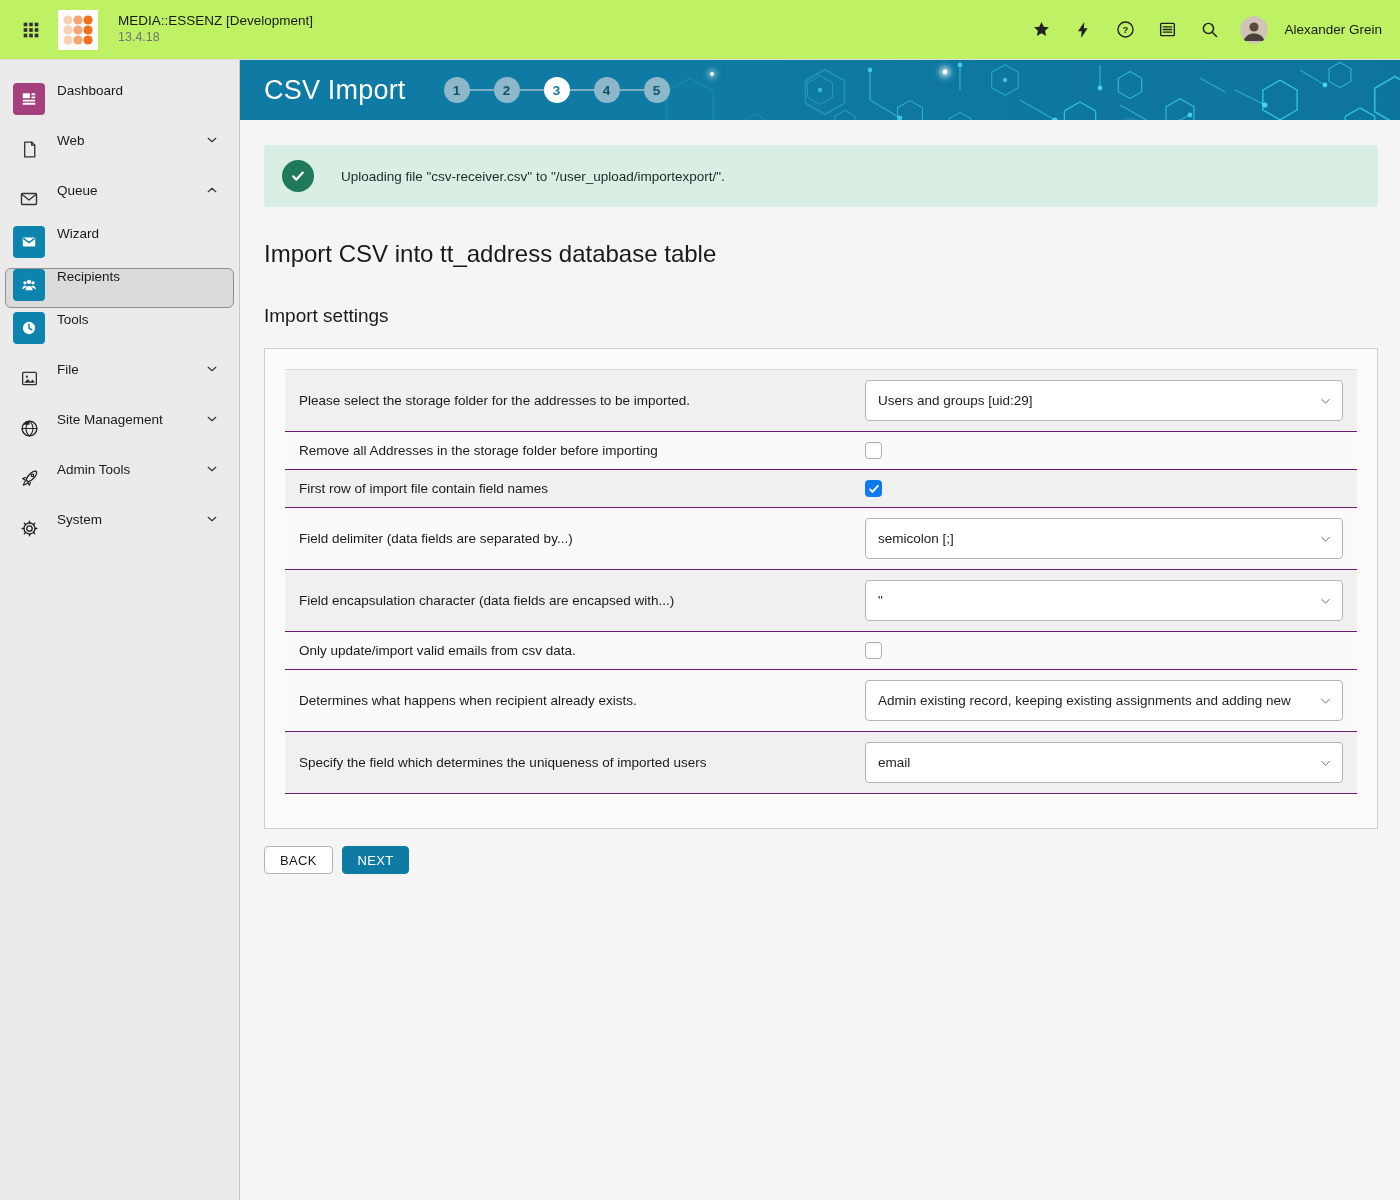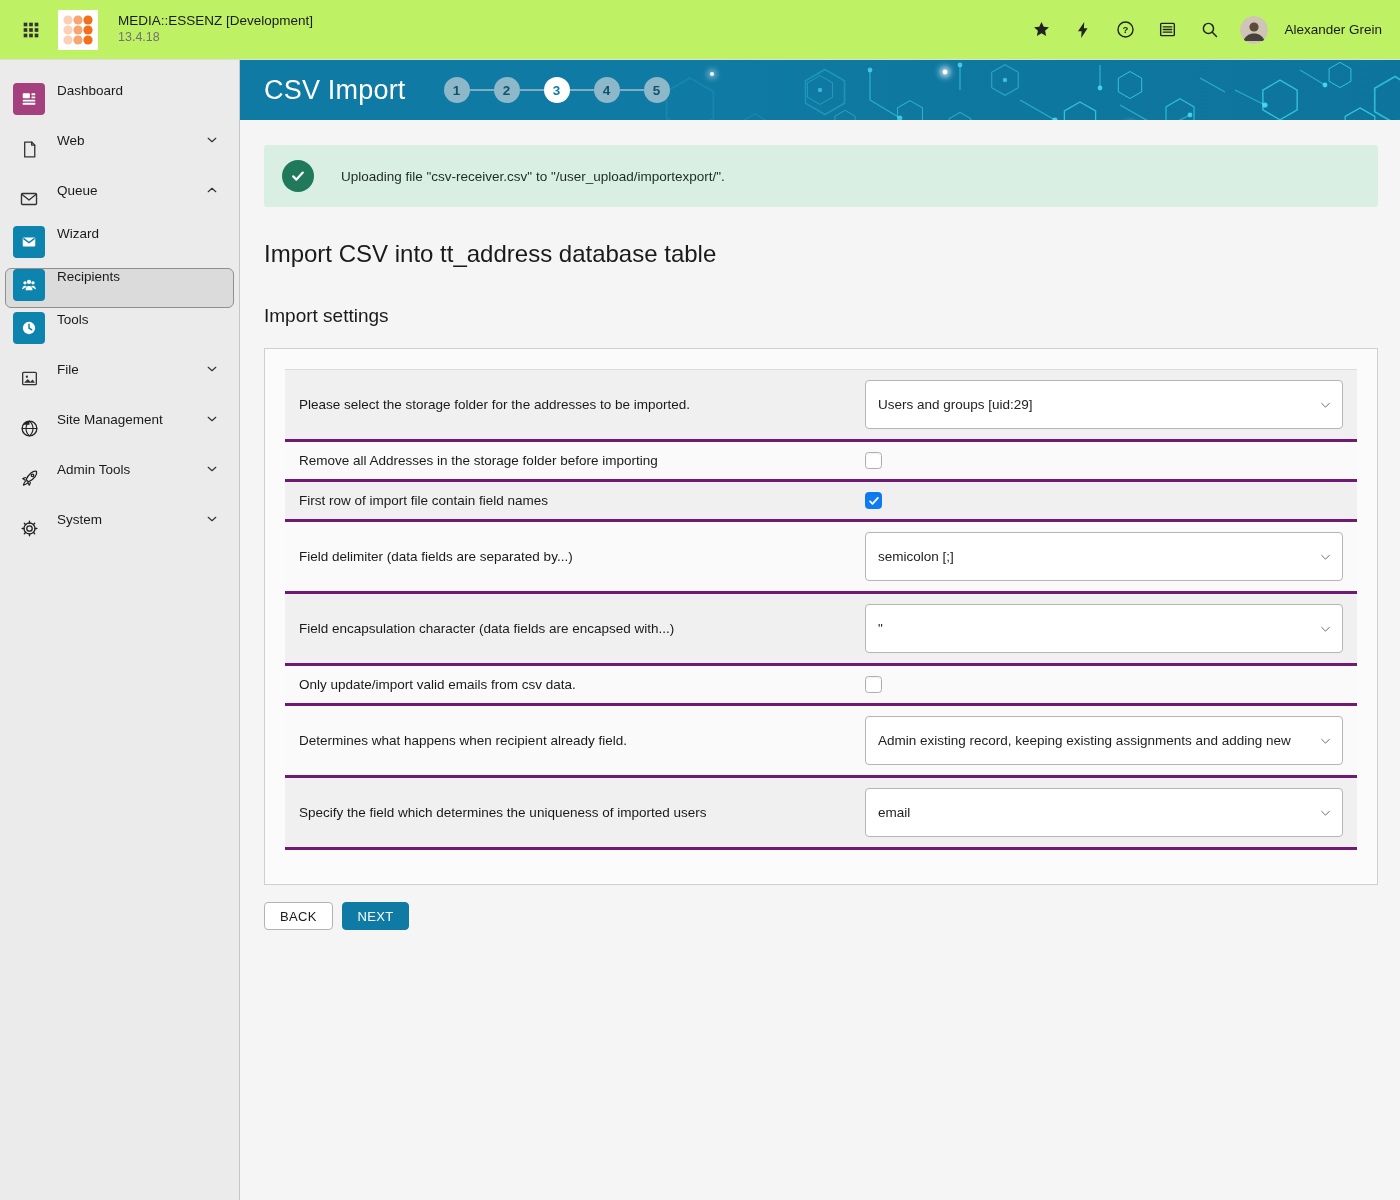--- a/index.html
+++ b/index.html
@@ -44,27 +44,27 @@
 
   
   .main { flex:1; padding:25px 22px 0 24px; overflow:hidden; }
   .flash { background:#d9efe3; border-radius:3px; min-height:62px; display:flex; align-items:center; padding:14px 18px; }
   .flash-icon { width:32px; height:32px; border-radius:50%; background:#20795a; color:#fff; display:flex; align-items:center; justify-content:center; flex:none; }
   .flash-text { font-size:13.5px; color:#1d2b24; margin-left:27px; }
   h1.page-heading { font-size:24px; font-weight:500; color:#1a1a1a; margin-top:33px; }
   h2.section-heading { font-size:19px; font-weight:500; color:#1a1a1a; margin-top:37px; }
 
   .panel { margin-top:21px; background:#fbfbfb; border:1px solid #cfcfcf; padding:20px 20px 34px 20px; }
-  .form-row { display:flex; align-items:center; padding:10px 16px 10px 14px; border-bottom:3px solid #701a75; }
+  .form-row { display:flex; align-items:center; padding:10px 16px 10px 14px; border-bottom:1px solid #701a75; }
   .form-row:first-child { border-top:1px solid #dcdcdc; }
   .form-row.odd { background:#f0f0f0; }
   .form-row.even { background:#fafafa; }
   .row-label { width:566px; flex:none; font-size:13.5px; color:#1a1a1a; padding-right:14px; }
   .row-control { flex:1; display:flex; align-items:center; }
-  .select { position:relative; width:478px; max-width:100%; height:49px; background:#fff; border:1px solid #b5b5b5; border-radius:4px; display:flex; align-items:center; padding:0 34px 0 12px; cursor:pointer; }
+  .select { position:relative; width:478px; max-width:100%; height:41px; background:#fff; border:1px solid #b5b5b5; border-radius:4px; display:flex; align-items:center; padding:0 34px 0 12px; cursor:pointer; }
   .select-value { font-size:13.5px; color:#222; white-space:nowrap; overflow:hidden; }
   .select-chevron { position:absolute; right:10px; top:50%; transform:translateY(-50%); color:#666; display:flex; }
   .checkbox { width:17px; height:17px; border:1px solid #adadad; border-radius:3.5px; background:#fff; box-shadow:inset 0 1px 2px rgba(0,0,0,.06); display:flex; align-items:center; justify-content:center; cursor:pointer; }
   .checkbox.checked { background:#0f7bf0; border-color:#0f7bf0; color:#fff; }
 
   .btn-row { display:flex; gap:9px; margin-top:17px; }
   .btn { font-size:13px; font-weight:500; border-radius:4px; padding:0 15px; height:28px; display:flex; align-items:center; cursor:pointer; letter-spacing:.3px; }
   .btn-back { background:#fff; border:1px solid #b3b3b3; color:#1a1a1a; }
   .btn-next { background:#0f7aa3; border:1px solid #0f7aa3; color:#fff; }
 </style>
@@ -433,21 +433,21 @@
 
         <div class="form-row even">
           <div class="row-label">Only update/import valid emails from csv data.</div>
           <div class="row-control">
               <span class="checkbox"></span>
             </div>
         </div>
 
 
         <div class="form-row even">
-          <div class="row-label">Determines what happens when recipient already field.</div>
+          <div class="row-label">Determines what happens when recipient already exists.</div>
           <div class="row-control">
               <div class="select">
                 <span class="select-value">Admin existing record, keeping existing assignments and adding new</span>
                 <span class="select-chevron">
                   <svg width="13" height="13" viewBox="0 0 24 24">
                     <path d="M5 9l7 7 7-7" fill="none" stroke="currentColor" stroke-width="1.8" stroke-linecap="round" stroke-linejoin="round"></path>
                   </svg>
                 </span>
               </div>
             </div>

